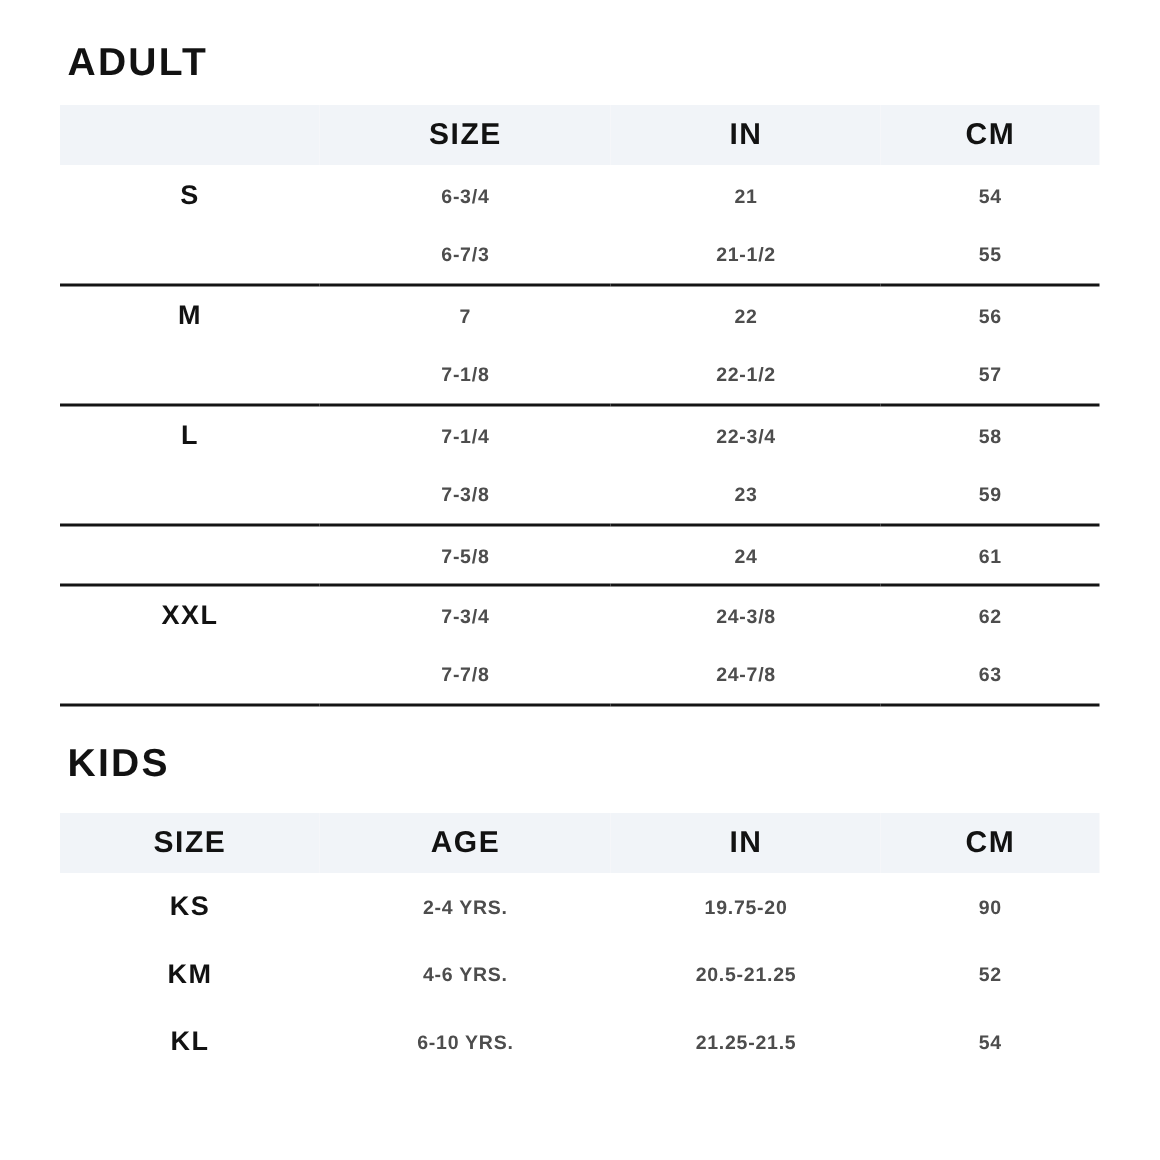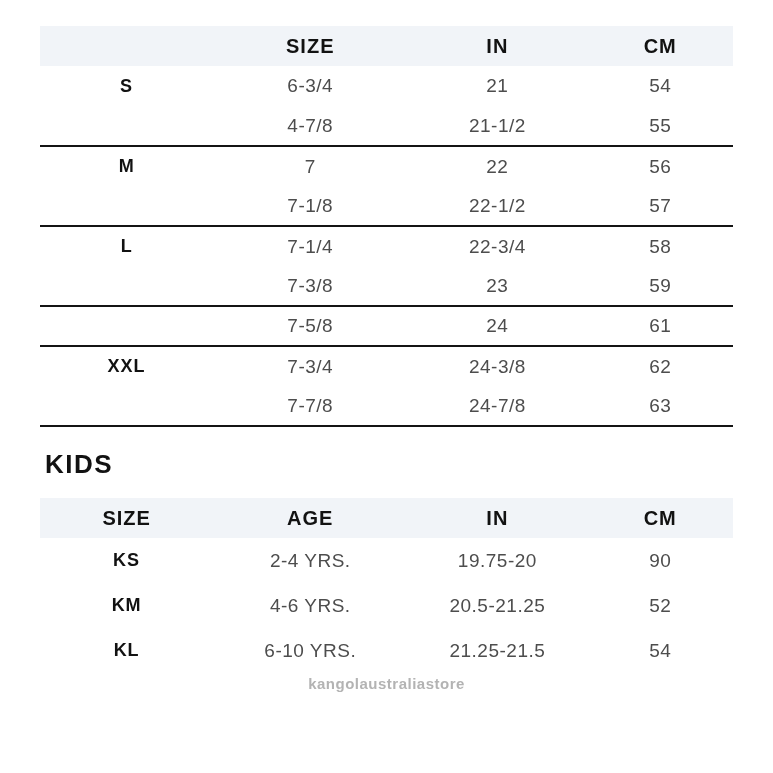--- a/index.html
+++ b/index.html
@@ -33,22 +33,22 @@
     text-align: center;
     vertical-align: middle;
   }
 
   tbody tr { height: 40px; }
   table.kids-table tbody tr { height: 45px; }
 
   td {
     text-align: center;
     vertical-align: middle;
-    font-size: 19px;
-    font-weight: 400;
+    font-size: 13px;
+    font-weight: 700;
     color: var(--data-text, #4d4d4d);
     letter-spacing: 0.5px;
   }
   td.lbl {
     font-size: 18px;
     font-weight: 800;
     color: var(--title-text, #121212);
     letter-spacing: 1px;
   }
   tr.group-end td { border-bottom: 2px solid var(--divider, #141414); }
@@ -60,20 +60,21 @@
     font-weight: 600;
     letter-spacing: 0.5px;
     color: var(--watermark, #b3b3b3);
   }
 </style>
 </head>
 <body>
 
 <div class="page">
 
+  <div class="section-title">ADULT</div>
 
   <table>
     <colgroup>
         <col class="c1">
         <col class="c2">
         <col class="c3">
         <col class="c4">
       </colgroup>
     <thead>
       <tr>
@@ -85,21 +86,21 @@
     </thead>
     <tbody>
       <tr>
         <td class="lbl">S</td>
         <td>6-3/4</td>
         <td>21</td>
         <td>54</td>
       </tr>
       <tr class="group-end">
         <td class="lbl"></td>
-        <td>4-7/8</td>
+        <td>6-7/3</td>
         <td>21-1/2</td>
         <td>55</td>
       </tr>
 
       <tr>
         <td class="lbl">M</td>
         <td>7</td>
         <td>22</td>
         <td>56</td>
       </tr>
@@ -177,15 +178,14 @@
       </tr>
       <tr>
         <td class="lbl">KL</td>
         <td>6-10 YRS.</td>
         <td>21.25-21.5</td>
         <td>54</td>
       </tr>
     </tbody>
   </table>
 
-  <div class="watermark">kangolaustraliastore</div>
 
 </div>
 
 </body></html>

